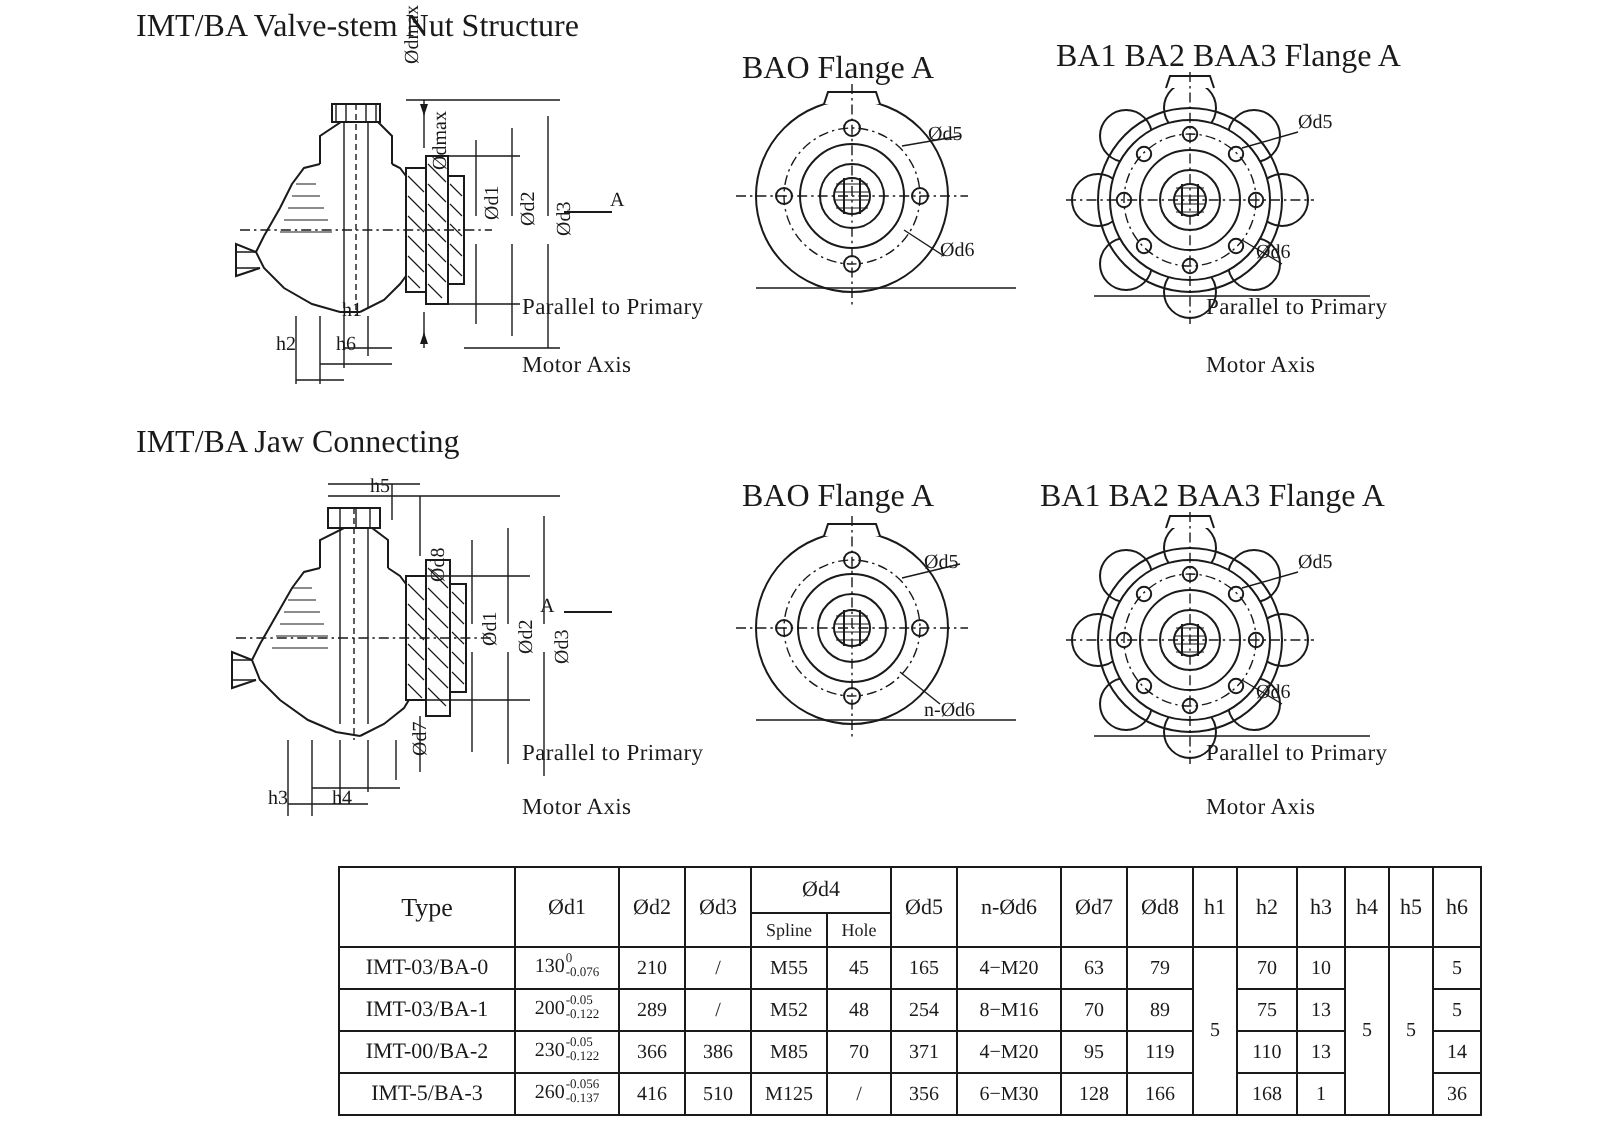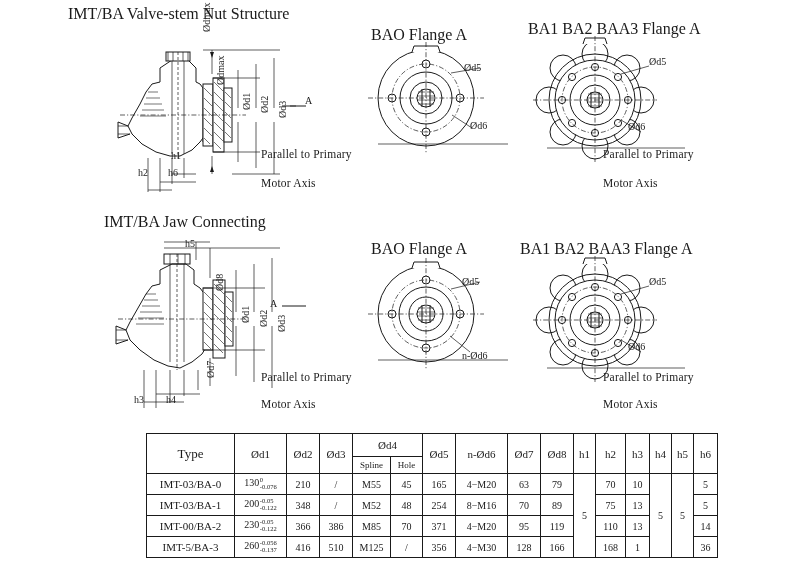--- a/index.html
+++ b/index.html
@@ -213,21 +213,21 @@
   <path class="st-thin" d="M116 84 L136 96"></path>
 
   <path class="st-thin" d="M42 112 L180 112"></path>
 </svg>
 </div>
 <div class="abs lbl-sm" style="left:649px;top:56px;">Ød5</div>
 <div class="abs lbl-sm" style="left:628px;top:121px;">Ød6</div>
 <div class="abs lbl" style="left:603px;top:148px;">Parallel to Primary</div>
 <div class="abs lbl" style="left:603px;top:177px;">Motor Axis</div>
 
-<div class="abs title" style="left:68px;top:213px;margin-left:36px;">IMT/BA Jaw Connecting</div>
+<div class="abs title" style="left:68px;top:213px;">IMT/BA Jaw Connecting</div>
 
 <div class="abs" style="left:60px;top:230px;">
 <svg width="250" height="180" viewBox="0 0 250 180">
 
   <rect class="fillwhite" x="104" y="24" width="26" height="10"></rect>
   <path class="st-thin" d="M110 24 L110 34 M118 24 L118 34 M125 24 L125 34"></path>
 
   <path class="st" d="M100 54 L100 40 L112 34 L126 34 L134 40 L134 54"></path>
   <path class="st" d="M100 54 L92 56 L86 64 L78 78 L70 92 L66 100 L70 110 L80 120 L94 130 L108 136 L120 138"></path>
   <path class="st" d="M134 54 L140 58 L143 62"></path>
@@ -353,21 +353,21 @@
   <path class="st-thin" d="M116 38 L144 30"></path>
   <path class="st-thin" d="M116 84 L136 96"></path>
   <path class="st-thin" d="M42 112 L180 112"></path>
 </svg>
 </div>
 <div class="abs lbl-sm" style="left:649px;top:276px;">Ød5</div>
 <div class="abs lbl-sm" style="left:628px;top:341px;">Ød6</div>
 <div class="abs lbl" style="left:603px;top:371px;">Parallel to Primary</div>
 <div class="abs lbl" style="left:603px;top:398px;">Motor Axis</div>
 
-<div class="abs" style="left:146px;top:433px;">
+<div class="abs" style="left:169px;top:433px;">
   <table class="spec">
     <colgroup>
       <col style="width:88px">
         <col style="width:52px">
         <col style="width:33px">
         <col style="width:33px">
       <col style="width:38px">
         <col style="width:32px">
         <col style="width:33px">
         <col style="width:52px">
@@ -418,21 +418,21 @@
         <td rowspan="4">5</td>
         <td>70</td>
         <td>10</td>
         <td rowspan="4">5</td>
         <td rowspan="4">5</td>
         <td>5</td>
       </tr>
       <tr>
         <td class="typecell">IMT-03/BA-1</td>
         <td><span class="tolwrap"><span>200</span><span class="frac"><span>-0.05</span><br><span>-0.122</span></span></span></td>
-        <td>348</td>
+        <td>289</td>
         <td>/</td>
         <td>M52</td>
         <td>48</td>
         <td>254</td>
         <td>8−M16</td>
         <td>70</td>
         <td>89</td>
         <td>75</td>
         <td>13</td>
         <td>5</td>
@@ -453,21 +453,21 @@
         <td>14</td>
       </tr>
       <tr>
         <td class="typecell">IMT-5/BA-3</td>
         <td><span class="tolwrap"><span>260</span><span class="frac"><span>-0.056</span><br><span>-0.137</span></span></span></td>
         <td>416</td>
         <td>510</td>
         <td>M125</td>
         <td>/</td>
         <td>356</td>
-        <td>4−M30</td>
+        <td>6−M30</td>
         <td>128</td>
         <td>166</td>
         <td>168</td>
         <td>1</td>
         <td>36</td>
       </tr>
     </tbody>
   </table>
 </div>
 

